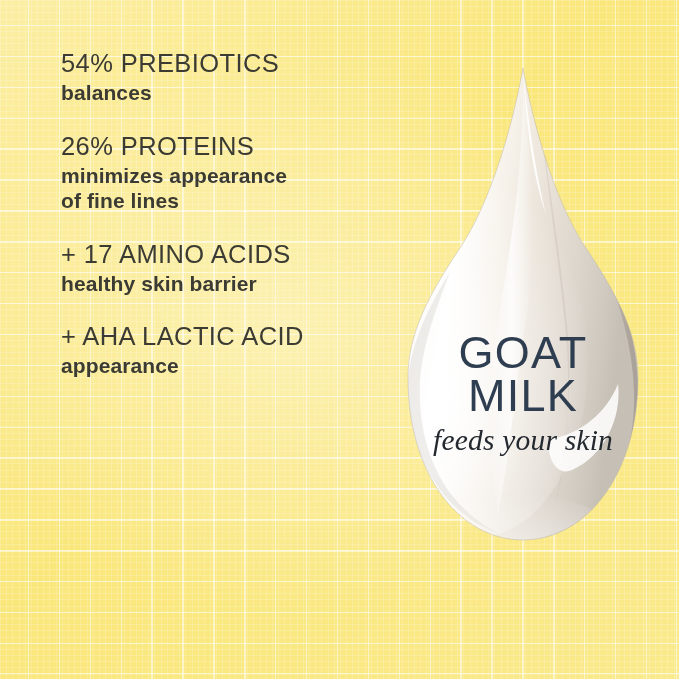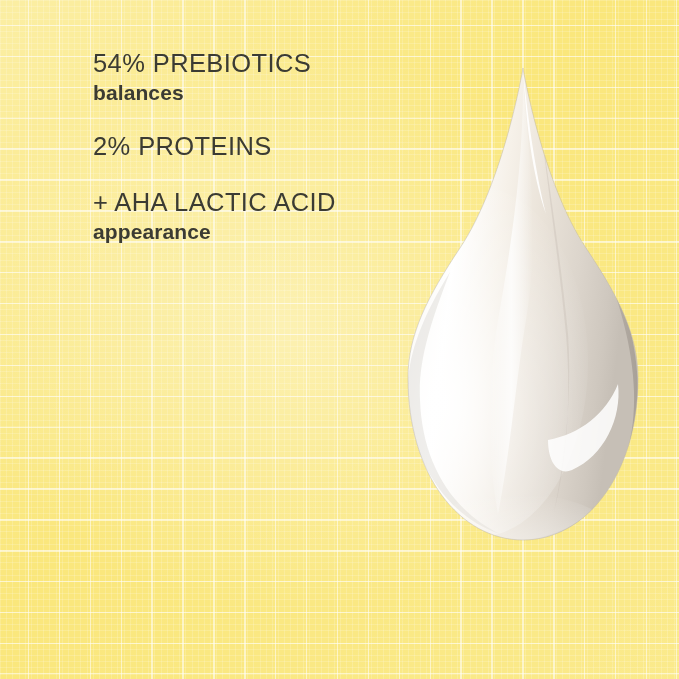--- a/index.html
+++ b/index.html
@@ -41,21 +41,21 @@
         rgba(255,255,255,0.00) 1px, rgba(255,255,255,0.00) 6.18px);
     pointer-events:none;
   }
 
   
   #facts {
     position:absolute;
     left:61px; top:48px;
     width:320px;
   }
-  .fact { margin-bottom:25px;padding-left:32px; }
+  .fact { margin-bottom:25px; }
   .fact:last-child { margin-bottom:14px; }
   .fact-head {
     font-size:25.5px;
     line-height:31px;
     letter-spacing:0.4px;
     color:#3B3B33;
     font-weight:400;
     white-space:pre-line;
   }
   .fact-sub {
@@ -117,26 +117,32 @@
   <div id="gridfine"></div>
 
   <div id="facts">
 
     <div class="fact">
       <div class="fact-head">54% PREBIOTICS</div>
       <div class="fact-sub">balances</div>
     </div>
 
     <div class="fact">
-      <div class="fact-head">2% PROTEINS</div>
-    </div>
-
-    <div class="fact">
-    </div>
-
+      <div class="fact-head">26% PROTEINS</div>
+      <div class="fact-sub">minimizes appearance
+of fine lines</div>
+    </div>
+
+    <div class="fact">
+    </div>
+
+    <div class="fact">
+      <div class="fact-head">+ 17 AMINO ACIDS</div>
+      <div class="fact-sub">healthy skin barrier</div>
+    </div>
 
     <div class="fact">
     </div>
 
     <div class="fact">
       <div class="fact-head">+ AHA LACTIC ACID</div>
       <div class="fact-sub">appearance</div>
     </div>
 
   </div>
@@ -225,14 +231,19 @@
       <path d="M133 6
                C133 6 152 120 196 186
                C228 234 248 272 248 316
                C248 413 196 478 133 478
                C70 478 18 413 18 316
                C18 272 38 234 70 186
                C114 120 133 6 133 6 Z" fill="none" stroke="#B9B2A9" stroke-opacity="0.45" stroke-width="1"></path>
     </svg>
   </div>
 
+  <div id="droptext">
+    <div id="goat">GOAT</div>
+    <div id="milk">MILK</div>
+    <div id="tagline">feeds your skin</div>
+  </div>
 
 </div>
 
 </body></html>

